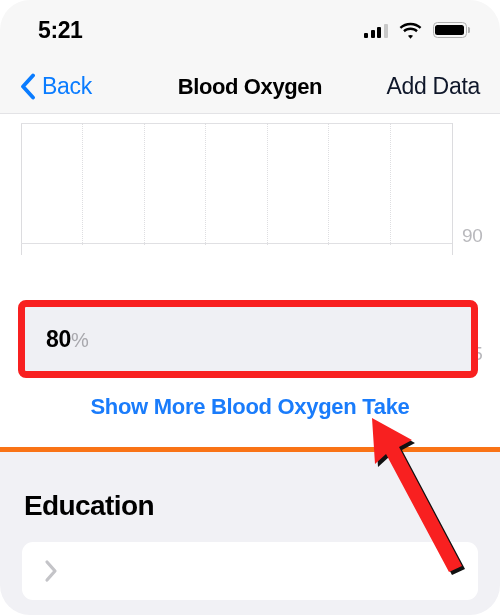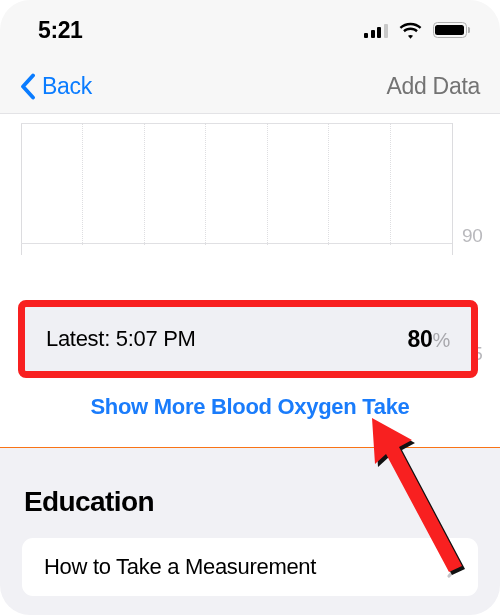--- a/index.html
+++ b/index.html
@@ -114,21 +114,21 @@
     text-align: center;
     font-size: 22px;
     font-weight: bold;
     color: #000000;
     letter-spacing: -0.4px;
     pointer-events: none;
   }
   .nav-action {
     margin-left: auto;
     font-size: 23px;
-    color: #737373;
+    color: #0f172a;
     letter-spacing: -0.3px;
     cursor: pointer;
     z-index: 2;
   }
 
   
   .chart-area {
     position: absolute;
     left: 0; top: 113px;
     width: 500px; height: 165px;
@@ -246,21 +246,21 @@
     letter-spacing: -0.3px;
     cursor: pointer;
   }
 
   
   .section {
     position: absolute;
     left: 0; top: 447px;
     width: 500px; height: 168px;
     background: #f1f1f5;
-    border-top: 1px solid #f97316;
+    border-top: 5px solid #f97316;
     box-sizing: border-box;
   }
   .section-title {
     position: absolute;
     left: 24px; top: 38px;
     font-size: 28px;
     font-weight: bold;
     color: #000000;
     letter-spacing: -0.6px;
   }
@@ -319,20 +319,21 @@
     </div>
   </div>
 
   <div class="nav-bar">
     <div class="nav-back">
       <svg width="16" height="27" viewBox="0 0 16 27">
         <polyline points="13,2.5 3,13.5 13,24.5" fill="none" stroke="#0a7cff" stroke-width="3.8" stroke-linecap="round" stroke-linejoin="round"></polyline>
       </svg>
       <span class="nav-back-label">Back</span>
     </div>
+    <div class="nav-title">Blood Oxygen</div>
     <div class="nav-action">Add Data</div>
   </div>
 
   <div class="chart-area">
     <div class="chart-top-rule"></div>
     <div class="axis-vline left"></div>
     <div class="axis-vline right"></div>
     <div class="chart-plot">
       <div class="chart-hline top"></div>
       <div class="chart-hline bottom"></div>
@@ -350,31 +351,29 @@
       <div class="xlabel" style="width:62px">Mon</div>
       <div class="xlabel" style="width:61px">Tue</div>
       <div class="xlabel" style="width:62px">Wed</div>
       <div class="xlabel" style="width:61px">Thu</div>
       <div class="xlabel" style="width:62px">Fri</div>
       <div class="xlabel" style="width:62px">Sat</div>
     </div>
   </div>
 
   <div class="latest-row">
-    <span class="latest-label">Latest: 5:07 PM</span>
     <span class="latest-value"><span>80</span><span class="latest-unit">%</span></span>
   </div>
   <div class="highlight-box"></div>
 
   <div class="show-more">Show More Blood Oxygen Take</div>
 
   <div class="section">
     <div class="section-title">Education</div>
     <div class="section-card">
-      <span class="section-card-label">How to Take a Measurement</span>
       <svg width="14" height="24" viewBox="0 0 14 24">
         <polyline points="3,3 11,12 3,21" fill="none" stroke="#c4c4c8" stroke-width="3.2" stroke-linecap="round" stroke-linejoin="round"></polyline>
       </svg>
     </div>
   </div>
 
   <svg class="arrow-annotation" viewBox="0 0 134 190">
     <g transform="translate(3,3)">
       <path d="M6 4 L46 26 L33 33 L96 152 L83 158 L20 40 L9 50 Z" fill="#111111"></path>
     </g>

